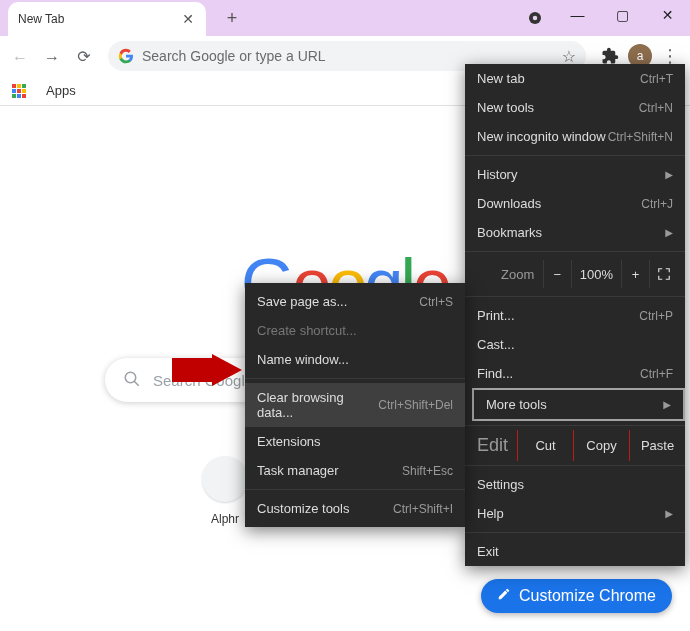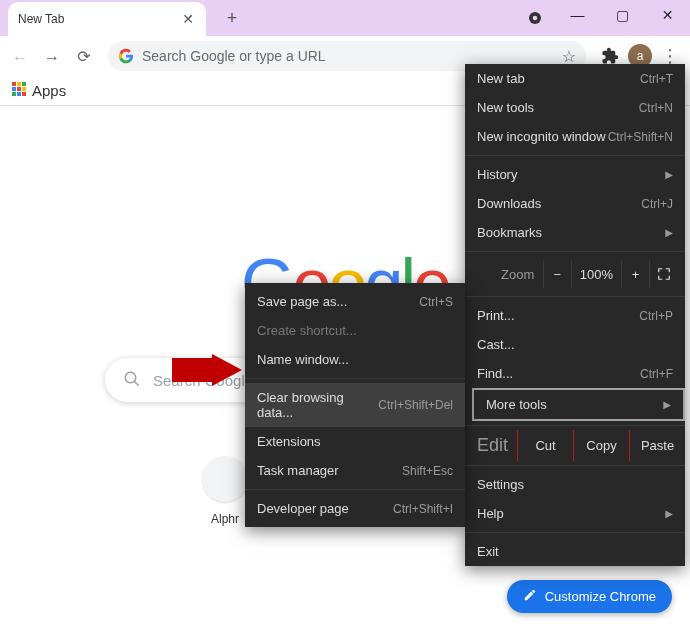--- a/index.html
+++ b/index.html
@@ -15,33 +15,33 @@
   .toolbar { height: 40px; background: #fff; display: flex; align-items: center; padding: 0 6px; gap: 4px; }
   .nav-btn { width: 28px; height: 28px; display: flex; align-items: center; justify-content: center; font-size: 16px; color: #5f6368; border-radius: 50%; cursor: pointer; }
   .nav-btn.disabled { color: #bbb; }
   .omnibox { flex: 1; height: 30px; background: #f1f3f4; border-radius: 15px; display: flex; align-items: center; padding: 0 10px; gap: 8px; margin: 0 6px; }
   .omnibox-text { font-size: 14px; color: #6b6b6b; flex: 1; }
   .star-icon { color: #5f6368; font-size: 16px; }
   .ext-icon { width: 28px; height: 28px; display: flex; align-items: center; justify-content: center; color: #333; font-size: 16px; cursor: pointer; }
   .avatar { width: 24px; height: 24px; border-radius: 50%; background: #8d6e4e; color: #fff; display: flex; align-items: center; justify-content: center; font-size: 12px; }
   .menu-dots { width: 28px; height: 28px; display: flex; align-items: center; justify-content: center; color: #5f6368; font-size: 18px; cursor: pointer; }
   .bookmark-bar { height: 30px; background: #fff; display: flex; align-items: center; padding: 0 12px; border-bottom: 1px solid #e0e0e0; }
-  .apps-link { display: flex; align-items: flex-start; gap: 6px; font-size: 15px; color: #333; cursor: pointer; }
+  .apps-link { display: flex; align-items: center; gap: 20px; font-size: 13px; color: #333; cursor: pointer; }
   .apps-icon { display:inline-grid; grid-template-columns: repeat(3,4px); grid-template-rows: repeat(3,4px); gap:1px; }
   .apps-icon span { width:4px; height:4px; background:#ea4335; }
   .apps-icon span:nth-child(2){background:#fbbc04}.apps-icon span:nth-child(3){background:#34a853}.apps-icon span:nth-child(4){background:#4285f4}.apps-icon span:nth-child(5){background:#ea4335}.apps-icon span:nth-child(6){background:#fbbc04}.apps-icon span:nth-child(7){background:#34a853}.apps-icon span:nth-child(8){background:#4285f4}.apps-icon span:nth-child(9){background:#ea4335}
   .content { position: absolute; top: 106px; left: 0; right: 0; bottom: 0; background: #fff; }
   .google-logo { position: absolute; top: 138px; left: 50%; transform: translateX(-50%); font-size: 70px; font-weight: 500; letter-spacing: -3px; }
   .gl-b{color:#4285F4}.gl-r{color:#EA4335}.gl-y{color:#FBBC05}.gl-g{color:#34A853}
   .searchbox { position: absolute; top: 252px; left: 50%; transform: translateX(-50%); width: 480px; height: 44px; border-radius: 22px; background: #fff; box-shadow: 0 1px 6px rgba(0,0,0,.2); display: flex; align-items: center; padding: 0 18px; gap: 12px; font-size: 15px; color: #9aa0a6; }
   .shortcuts { position: absolute; top: 350px; left: 50%; transform: translateX(-50%); display: flex; gap: 32px; }
   .shortcut { width: 88px; display: flex; flex-direction: column; align-items: center; gap: 10px; cursor: pointer; }
   .shortcut-circle { width: 46px; height: 46px; border-radius: 50%; background: #f1f3f4; display: flex; align-items: center; justify-content: center; font-size: 20px; color: #555; box-shadow: 0 1px 2px rgba(0,0,0,.15); }
   .shortcut-label { font-size: 12px; color: #333; }
-  .customize-pill { position: absolute; bottom: 18px; right: 18px; background: #1a73e8; color: #fff; font-size: 13px; padding: 8px 16px; border-radius: 18px; display: flex; align-items: center; gap: 8px; cursor: pointer; box-shadow: 0 2px 6px rgba(0,0,0,.3); }
+  .customize-pill { position: absolute; bottom: 18px; right: 18px; background: #1a73e8; color: #fff; font-size: 16px; padding: 8px 16px; border-radius: 18px; display: flex; align-items: center; gap: 8px; cursor: pointer; box-shadow: 0 2px 6px rgba(0,0,0,.3); }
   .main-menu { position: absolute; top: 64px; right: 5px; width: 220px; background: #282828; color: #ddd; font-size: 13px; box-shadow: 0 4px 16px rgba(0,0,0,.5); z-index: 100; }
   .menu-item { display: flex; align-items: center; justify-content: space-between; padding: 7px 12px; cursor: pointer; min-height: 28px; }
   .menu-shortcut { color: #9a9a9a; font-size: 12px; }
   .menu-sep { height: 1px; background: #3a3a3a; margin: 4px 0; }
   .menu-chevron { color: #9a9a9a; font-size: 10px; }
   .zoom-row { display: flex; align-items: center; justify-content: space-between; padding: 4px 8px; }
   .zoom-label { color: #9a9a9a; font-size: 13px; padding-left: 28px; }
   .zoom-controls { display: flex; align-items: center; gap: 0; }
   .zoom-btn { width: 28px; height: 28px; display: flex; align-items: center; justify-content: center; color: #ddd; cursor: pointer; border-left: 1px solid #3a3a3a; }
   .zoom-value { padding: 0 8px; color: #ddd; border-left: 1px solid #3a3a3a; height:28px; display:flex; align-items:center; }
@@ -251,21 +251,21 @@
     </div>
   <div class="sub-item">
       <span>Extensions</span>
     </div>
   <div class="sub-item">
       <span>Task manager</span>
       <span class="menu-shortcut">Shift+Esc</span>
     </div>
   <div class="menu-sep"></div>
   <div class="sub-item">
-      <span>Developer page</span>
+      <span>Customize tools</span>
       <span class="menu-shortcut">Ctrl+Shift+I</span>
     </div>
 </div>
 
 <div class="arrow-pointer">
   <svg width="70" height="32" viewBox="0 0 70 32">
       <polygon points="0,4 40,4 40,0 70,16 40,32 40,28 0,28" fill="#c00000"></polygon>
     </svg>
 </div>
 

